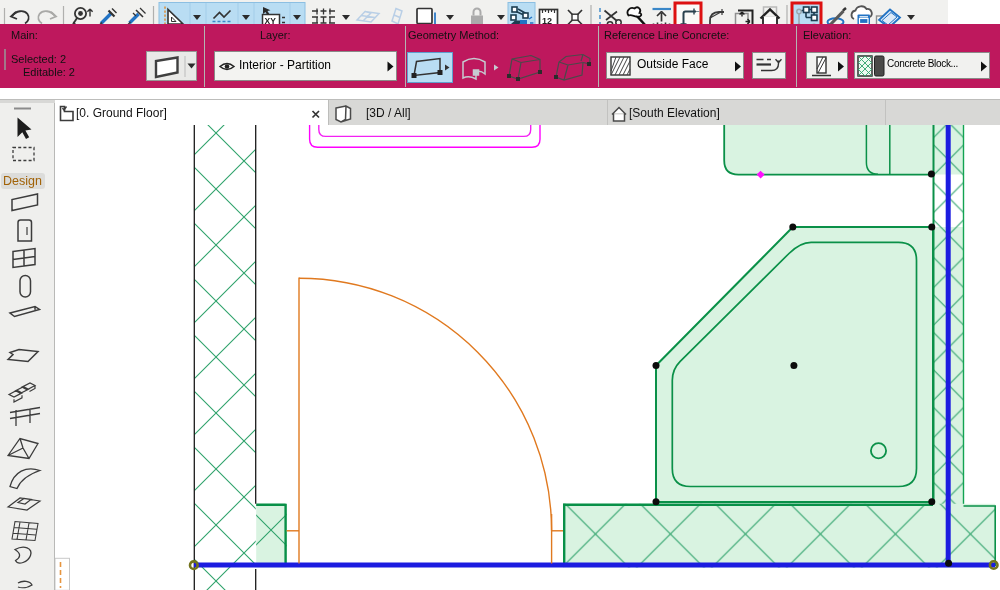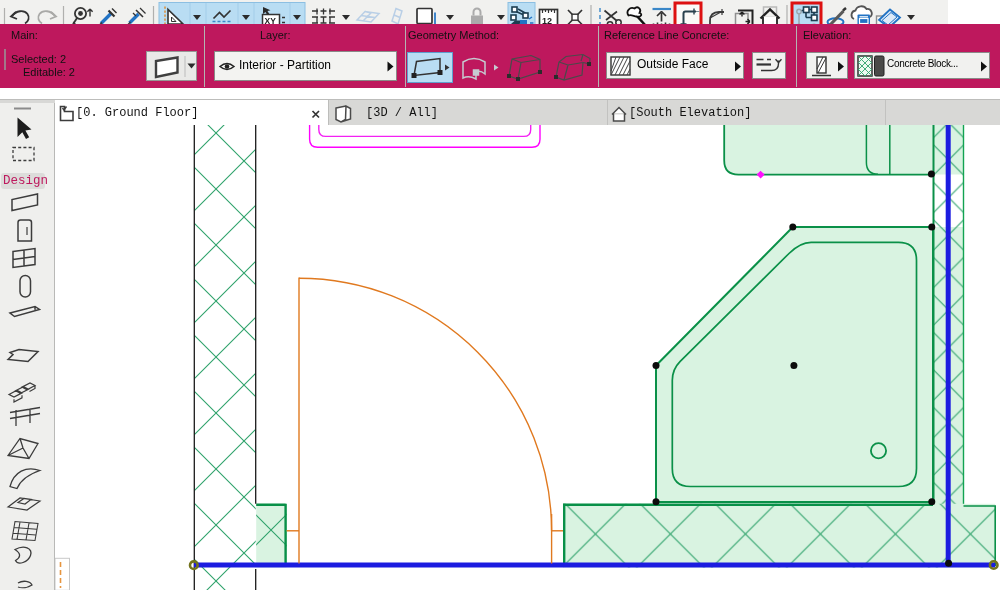--- a/index.html
+++ b/index.html
@@ -1,21 +1,21 @@
 <!DOCTYPE html>
 <html><head>
 <meta charset="utf-8">
 <style>
   html,body{margin:0;padding:0;}
   body{width:1000px;height:590px;overflow:hidden;position:relative;
        font-family:"Liberation Sans",sans-serif;background:#fff;}
   .abs{position:absolute;}
   #row1{left:0;top:0;width:948px;height:35px;background:#f1f1ef;border-bottom:1px solid #dedddb;box-sizing:border-box;}
   #row2{left:0;top:24px;width:1000px;height:64px;background:#be185d;}
-  #tabbar{left:0;top:99px;width:1000px;height:26px;background:#d8d8d6;border-top:1px solid #bdbdbb;box-sizing:border-box;font-family:Liberation Mono, monospace;}
+  #tabbar{left:0;top:99px;width:1000px;height:26px;background:#d8d8d6;border-top:1px solid #bdbdbb;box-sizing:border-box;}
   #canvas{left:55px;top:125px;width:945px;height:465px;background:#ffffff;}
   #leftpanel{left:0;top:103px;width:55px;height:487px;background:#efefed;border-right:1px solid #b9b9b7;box-sizing:border-box;}
   .lbl{position:absolute;font-size:11px;color:#111;white-space:nowrap;}
   .divv{position:absolute;width:1px;background:#b4b4b2;}
   .tabtxt{position:absolute;font-size:12px;color:#121212;white-space:nowrap;}
 </style>
 </head>
 <body>
 <div class="abs" id="row1">
 <svg width="1000" height="35" xmlns="http://www.w3.org/2000/svg">
@@ -282,21 +282,21 @@
     <path d="M336,8 L346,6 L350.5,8.5 L350.5,19 L341,22 L336,19.5 Z M346,6 L345.5,19.5 L341,22 M346,6 L336,8" fill="#fff" stroke="#4a4a4a" stroke-width="1.5"></path>
 
     <path d="M612,14.5 L619,7.5 L626,14.5 M613.5,13 V21 H624.5 V13" fill="#fff" stroke="#4a4a4a" stroke-width="1.5"></path>
   </svg>
   <div class="tabtxt" style="left:76px;top:6px;">[0. Ground Floor]</div>
   <div class="tabtxt" style="left:355px;top:6px;margin-left:11px;">[3D / All]</div>
   <div class="tabtxt" style="left:629px;top:6px;">[South Elevation]</div>
 </div>
 <div class="abs" id="leftpanel">
   <div class="abs" style="left:1px;top:70px;width:44px;height:16px;background:#dcdcda;border-radius:3px;"></div>
-  <div class="abs" style="left:3px;top:71px;width:50px;height:15px;font-size:12.5px;color:#be185d;overflow:hidden;font-family:Liberation Mono, monospace;">Design</div>
+  <div class="abs" style="left:3px;top:71px;width:50px;height:15px;font-size:12.5px;color:#a16207;overflow:hidden;">Design</div>
   <svg class="abs" style="left:0;top:0" width="54" height="487" viewBox="0 103 54 487" xmlns="http://www.w3.org/2000/svg">
     <g fill="none" stroke="#3c3c3c" stroke-width="1.5">
       <line x1="14" y1="108.5" x2="31" y2="108.5" stroke="#8a8a8a" stroke-width="2"></line>
 
       <path d="M17.5,117.5 V137 L22.3,132.2 L26,139 L29.2,137.2 L25.4,130.6 L31.5,129.6 Z" fill="#1d1d1d" stroke="none"></path>
 
       <rect x="13" y="147.5" width="21" height="13" stroke-dasharray="3,2.2" stroke-width="1.3"></rect>
 
       <path d="M12,210.5 L12,199.5 L37.5,194 L37.5,205 Z"></path>
 

